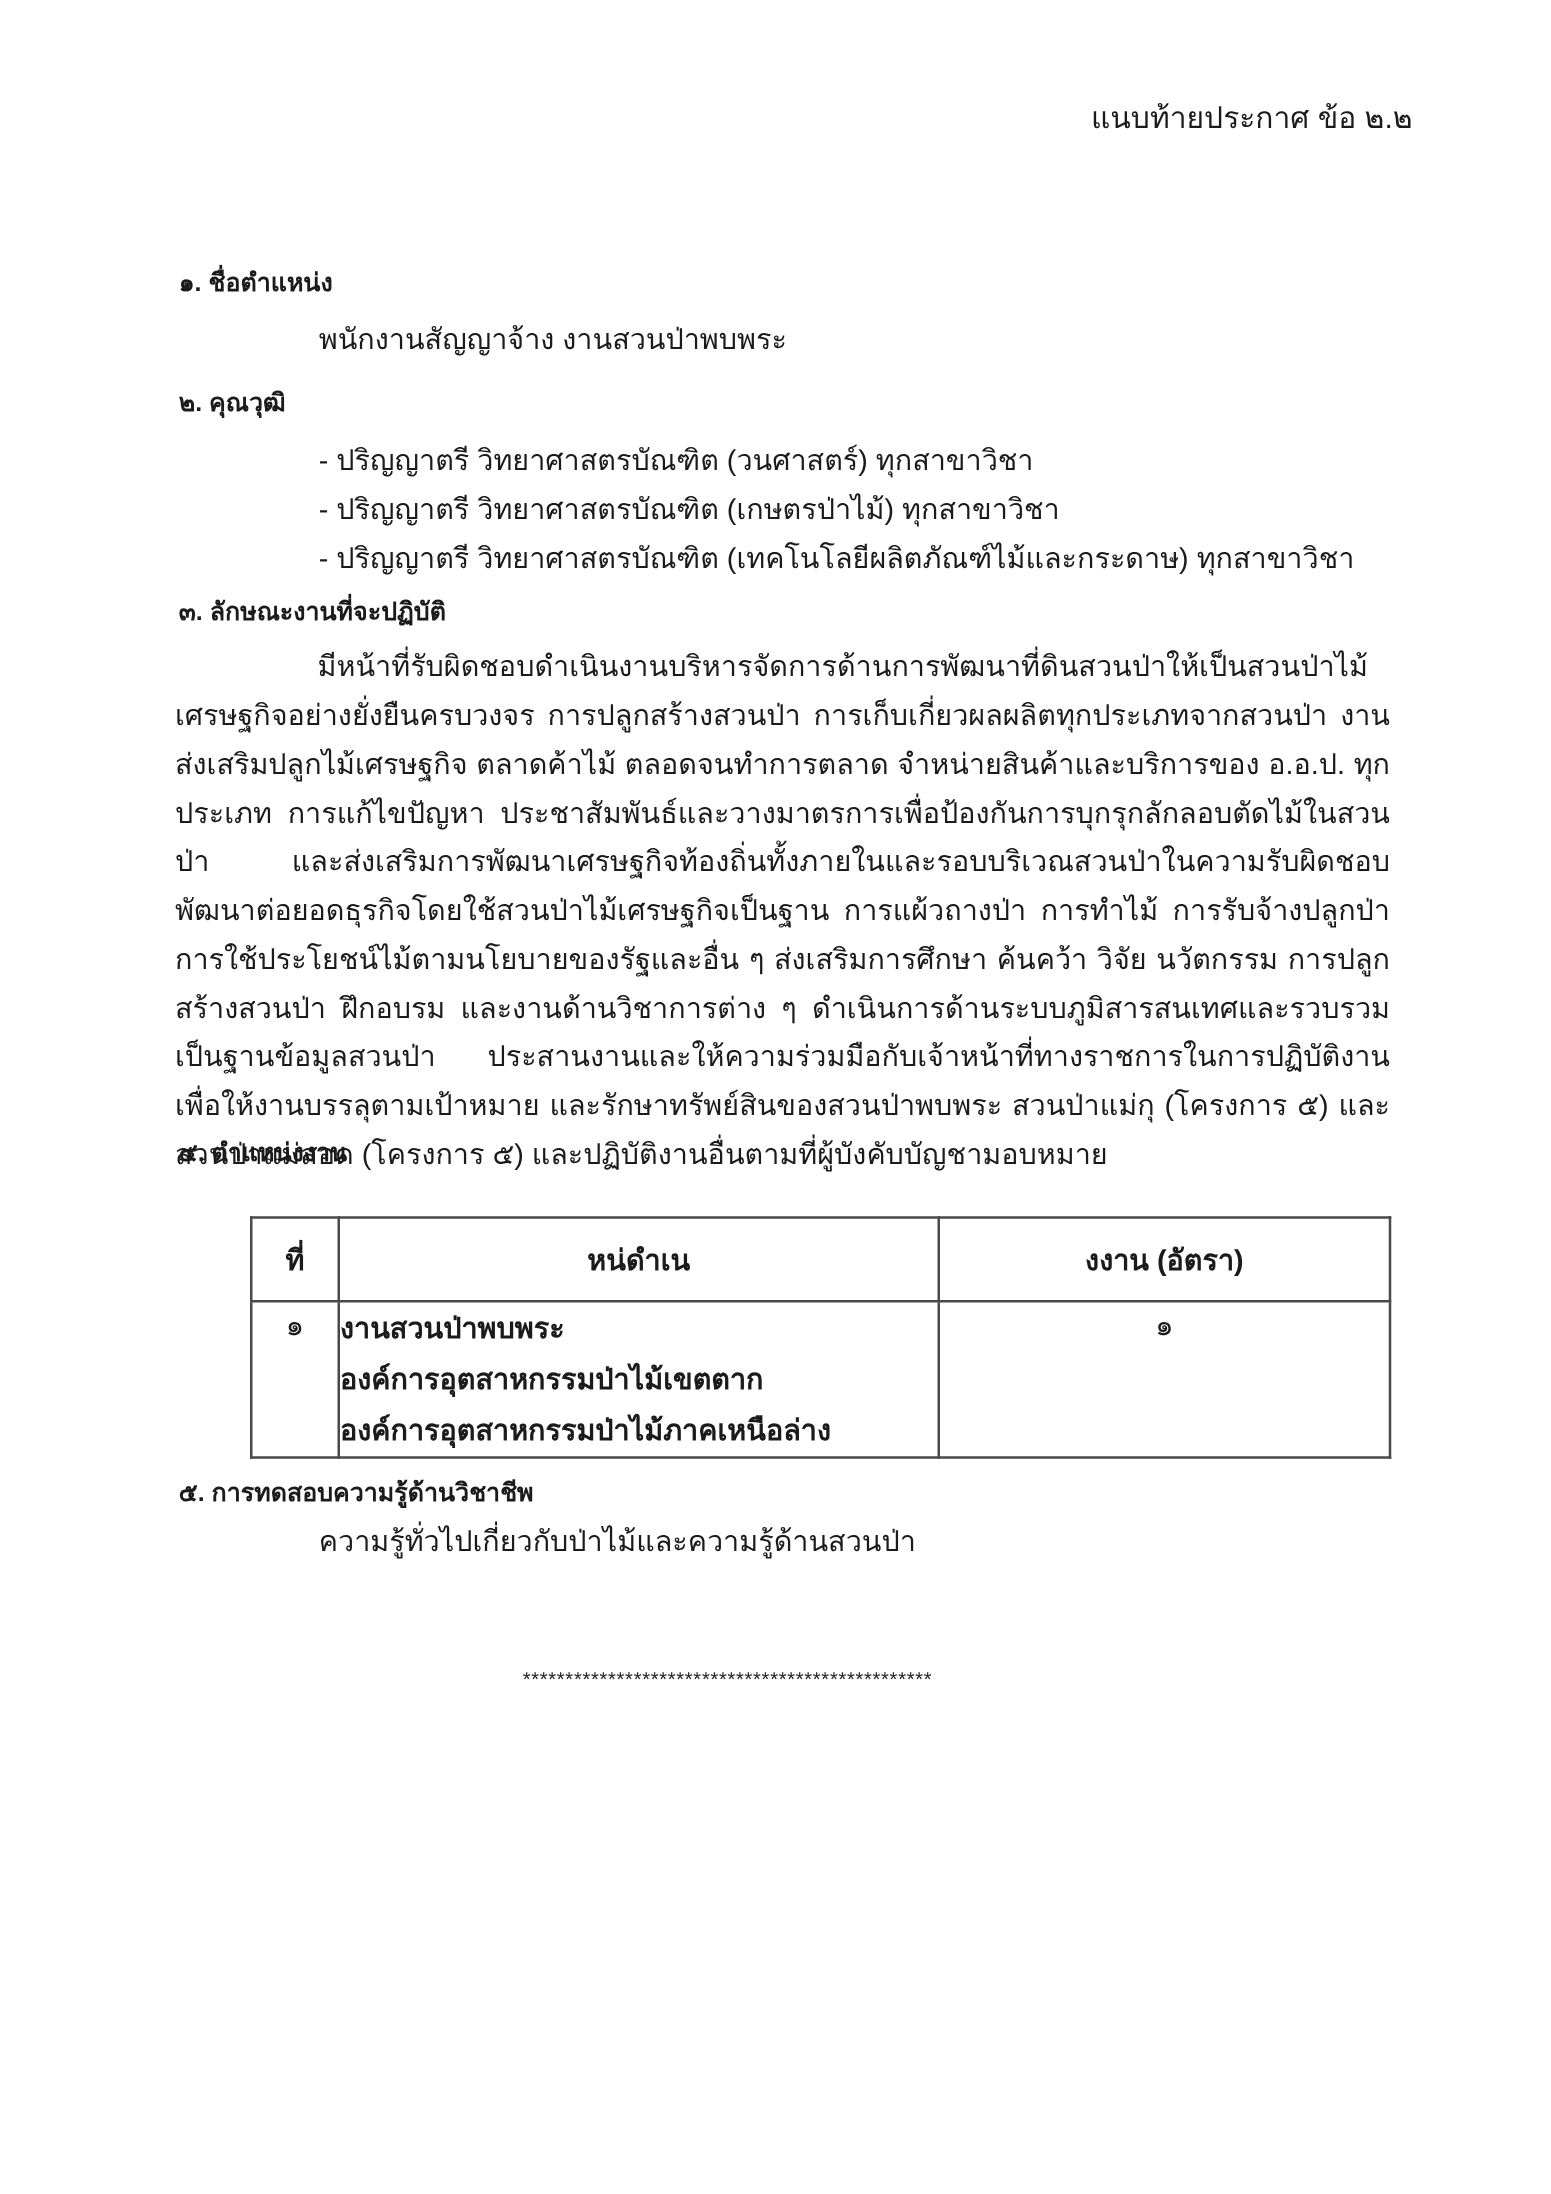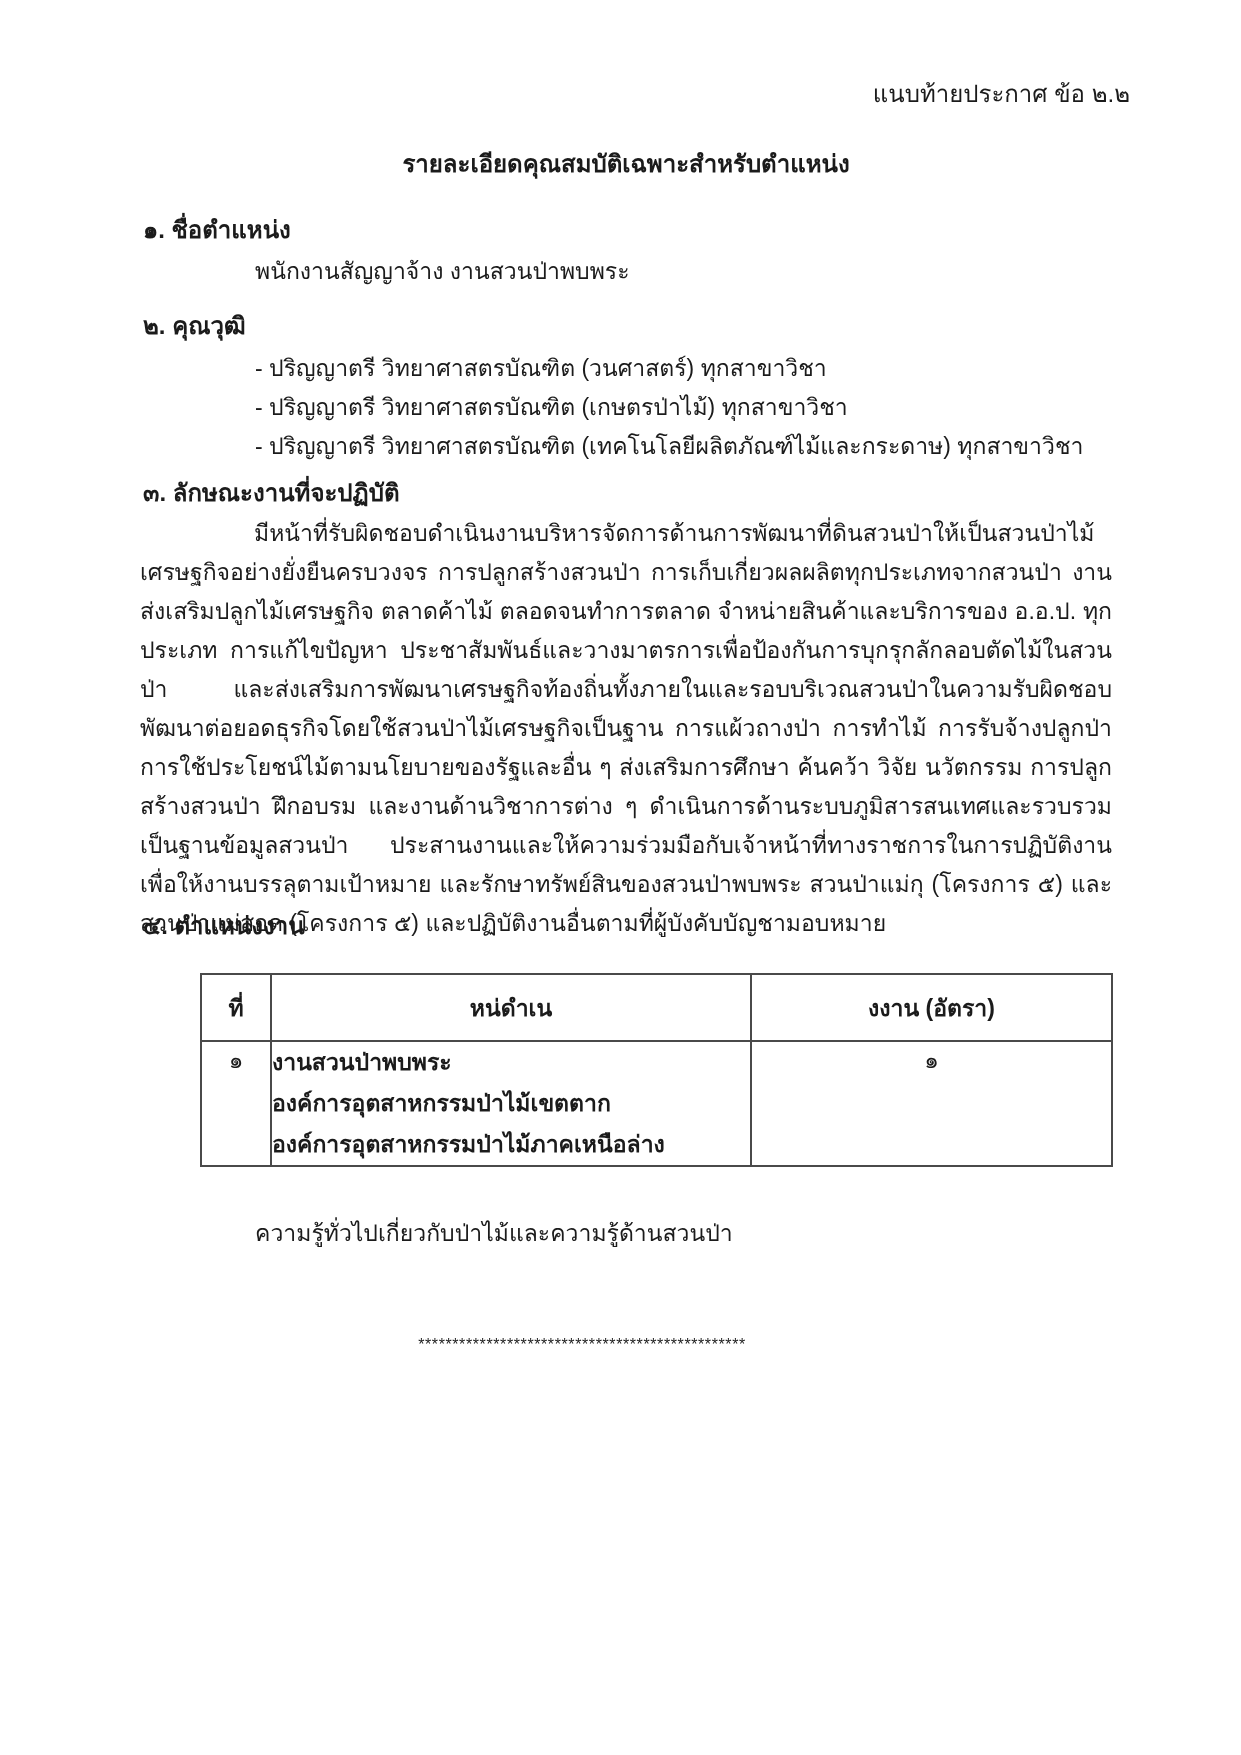--- a/index.html
+++ b/index.html
@@ -24,21 +24,21 @@
     top: 144px;
     left: 140px;
     width: 972px;
     text-align: center;
     font-size: 24px;
     font-weight: 700;
   }
   .sec-heading {
     position: absolute;
     left: 143px;
-    font-size: 24px;
+    font-size: 20px;
     font-weight: 700;
   }
   .indent-line {
     position: absolute;
     left: 255px;
     font-size: 23px;
   }
   .s1-heading { top: 210px; }
   .s1-body   { top: 253px; }
   .s2-heading { top: 306px; }
@@ -98,21 +98,20 @@
     color: #222;
   }
 </style>
 </head>
 <body>
 
 <div class="page">
 
   <div class="corner-note">แนบท้ายประกาศ ข้อ ๒.๒</div>
 
-  <div class="doc-title">รายละเอียดคุณสมบัติเฉพาะสำหรับตำแหน่ง</div>
 
   <div class="sec-heading s1-heading">๑. ชื่อตำแหน่ง</div>
   <div class="indent-line s1-body">พนักงานสัญญาจ้าง งานสวนป่าพบพระ</div>
 
   <div class="sec-heading s2-heading">๒. คุณวุฒิ</div>
   <div class="indent-line bullet-1">- ปริญญาตรี  วิทยาศาสตรบัณฑิต (เกษตรป่าไม้) ทุกสาขาวิชา</div>
   <div class="indent-line bullet-0">- ปริญญาตรี  วิทยาศาสตรบัณฑิต (วนศาสตร์) ทุกสาขาวิชา</div>
   <div class="indent-line bullet-2">- ปริญญาตรี  วิทยาศาสตรบัณฑิต (เทคโนโลยีผลิตภัณฑ์ไม้และกระดาษ) ทุกสาขาวิชา</div>
 
   <div class="sec-heading s3-heading">๓. ลักษณะงานที่จะปฏิบัติ</div>
@@ -139,17 +138,18 @@
         <td class="cell-unit">
           <div class="unit-line">งานสวนป่าพบพระ</div>
           <div class="unit-line">องค์การอุตสาหกรรมป่าไม้เขตตาก</div>
           <div class="unit-line">องค์การอุตสาหกรรมป่าไม้ภาคเหนือล่าง</div>
         </td>
         <td class="cell-count">๑</td>
       </tr>
     </tbody>
   </table>
 
+  <div class="sec-heading s5-heading">๕. การทดสอบความรู้ด้านวิชาชีพ</div>
   <div class="indent-line s5-body">ความรู้ทั่วไปเกี่ยวกับป่าไม้และความรู้ด้านสวนป่า</div>
 
   <div class="separator-line">************************************************</div>
 
 </div>
 
 </body></html>

